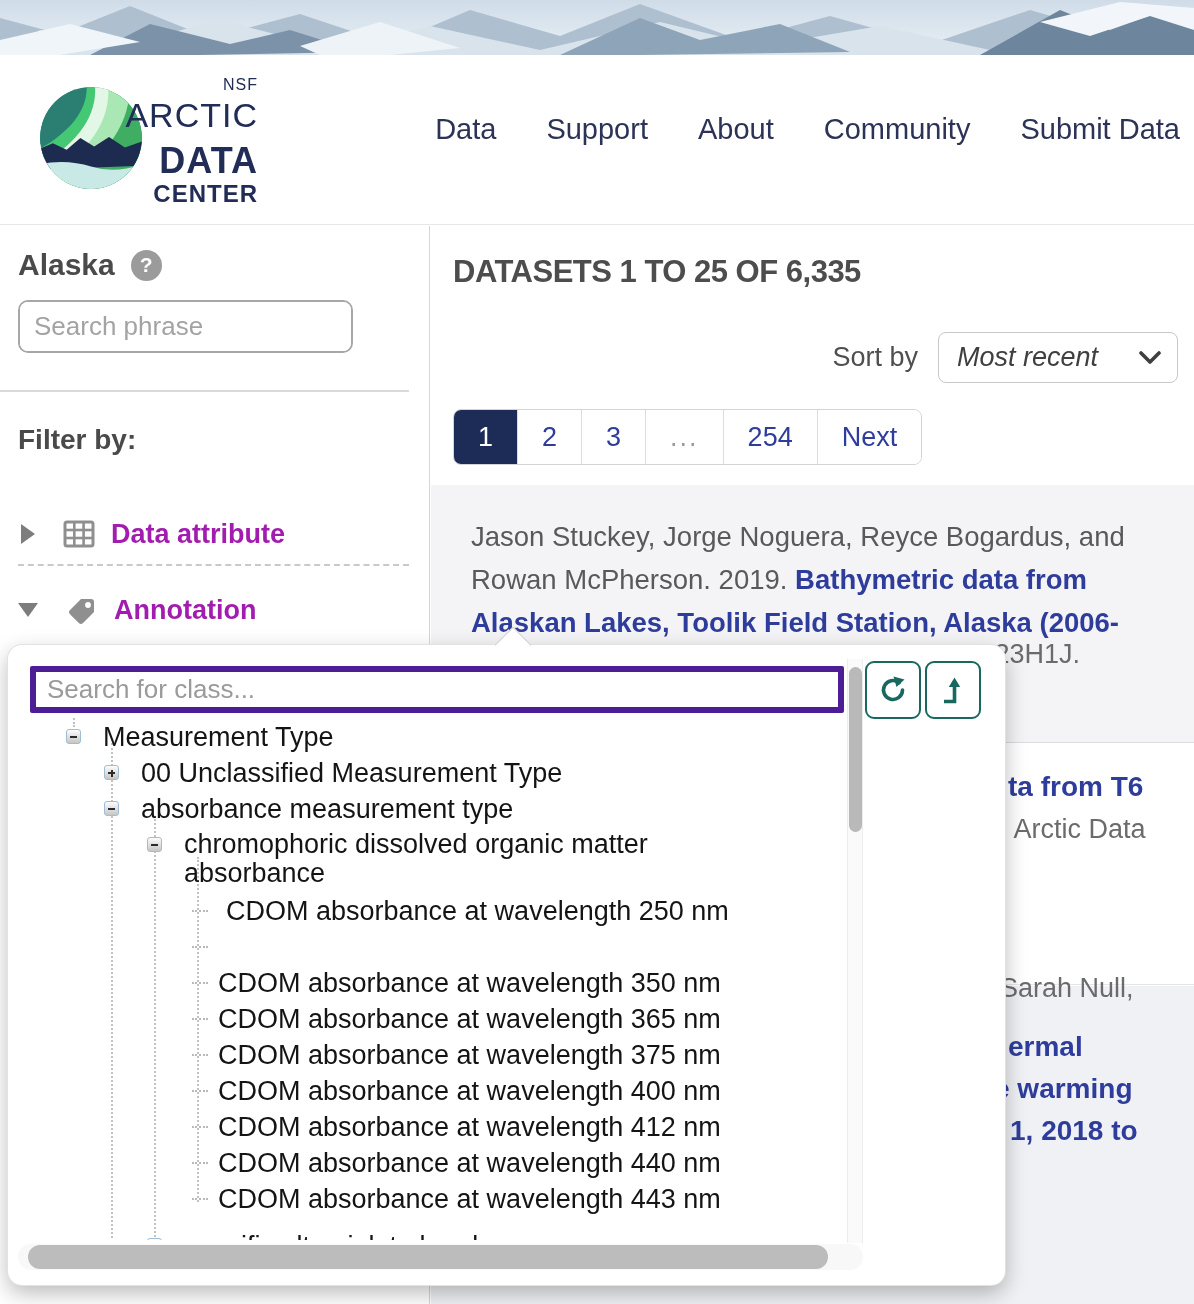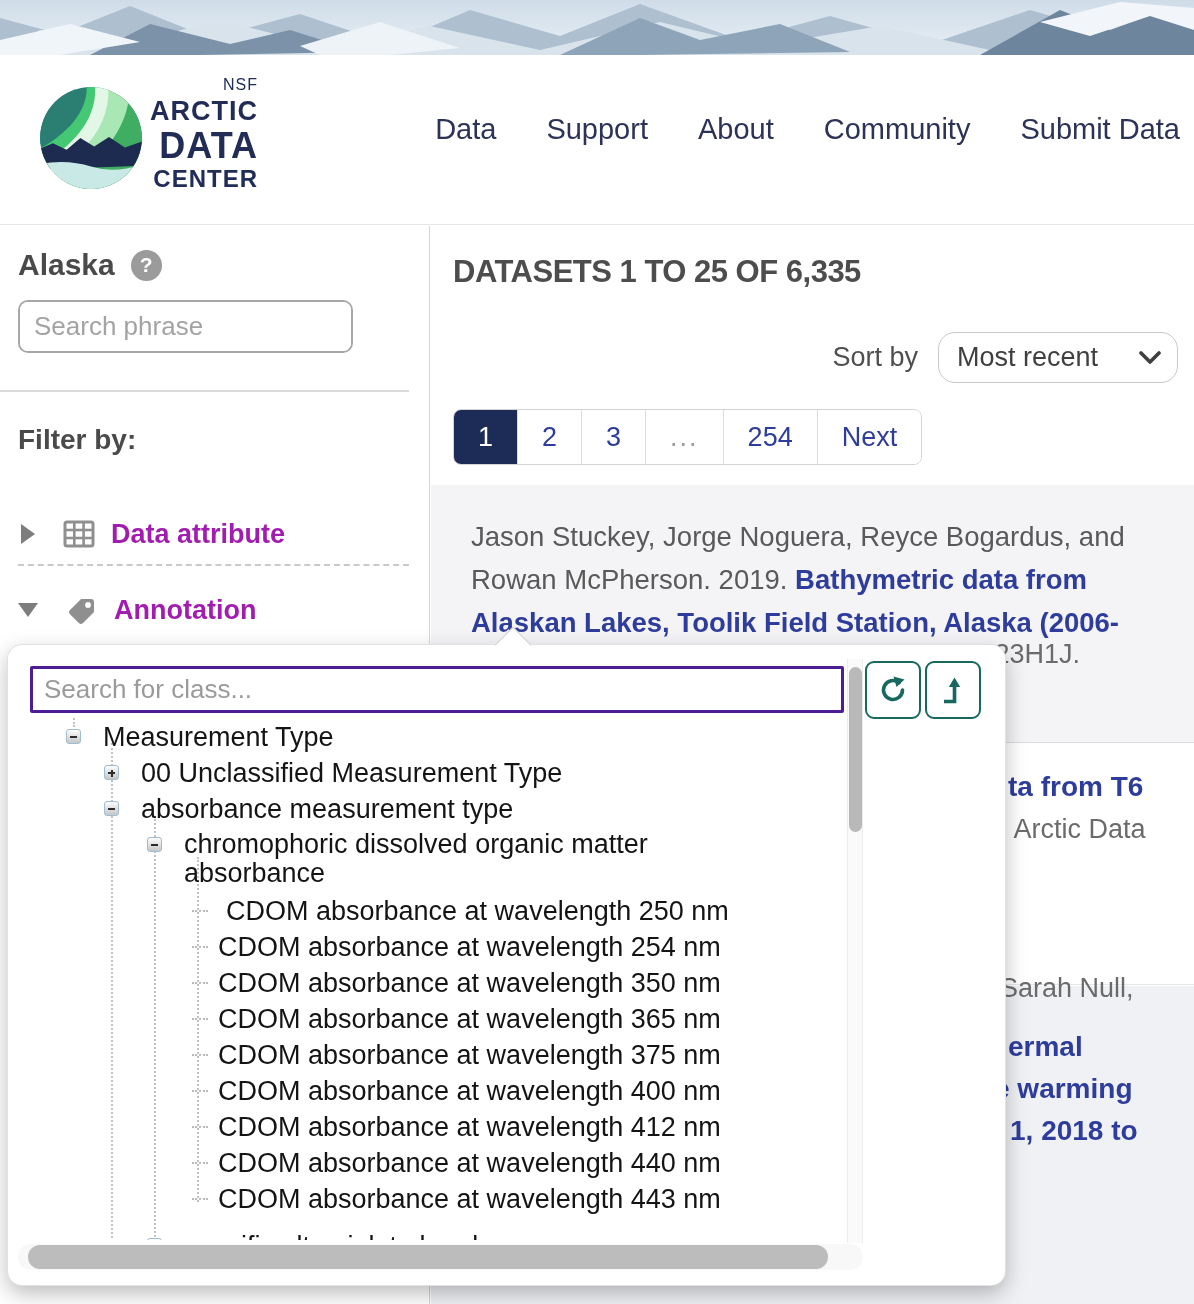--- a/index.html
+++ b/index.html
@@ -11,21 +11,21 @@
   .banner { position:absolute; left:0; top:0; width:1194px; height:55px; overflow:hidden; }
   .banner svg { display:block; width:100%; height:100%; }
 
   
   .header { position:absolute; left:0; top:55px; width:1194px; height:170px; background:#fff;
             border-bottom:1px solid #e7e7e7; }
   .logo-circle { position:absolute; left:38px; top:30px; width:106px; height:106px; }
   .logo-text { position:absolute; left:120px; top:22px; width:138px; text-align:right;
                color:#212c57; line-height:1; }
   .logo-nsf { font-size:16px; letter-spacing:1px; margin-bottom:5px; }
-  .logo-arctic { font-size:27px; font-weight:bold; letter-spacing:1px; margin-bottom:3px; }
+  .logo-arctic { font-size:34px; font-weight:normal; letter-spacing:1px; margin-bottom:11px; }
   .logo-data { font-size:36px; font-weight:bold; letter-spacing:1px; margin-bottom:3px; }
   .logo-center { font-size:24px; font-weight:bold; letter-spacing:1px; }
   .nav { position:absolute; right:14px; top:58px; display:flex; gap:50px; }
   .nav span { font-size:29px; color:#2c3356; cursor:pointer; }
 
   
   .sidebar { position:absolute; left:0; top:226px; width:430px; height:1078px;
              background:#fff; border-right:1px solid #d6d6d6; }
   .search-head { position:absolute; left:18px; top:22px; font-size:30px; font-weight:bold;
                  color:#4a4a4a; display:flex; align-items:center; gap:16px; }
@@ -51,23 +51,23 @@
   .filter-ic { margin-left:28px; width:32px; display:flex; justify-content:center; }
   .filter-label { margin-left:16px; font-size:27px; font-weight:bold; color:#a21caf; }
   .dash-divider { position:absolute; left:18px; top:338px; width:391px; border-top:2px dashed #c9c9c9; }
 
   
   .content { position:absolute; left:431px; top:226px; width:763px; height:1078px; background:#fff; }
   .page-head { position:absolute; left:22px; top:28px; font-size:31px; font-weight:bold;
                color:#4d4d4d; letter-spacing:-0.5px; }
   .sort-row { position:absolute; right:16px; top:106px; display:flex; align-items:center; gap:20px; }
   .sort-label { font-size:27px; color:#4f4f4f; }
-  .sort-select { width:240px; height:51px; border:1px solid #c8c8c8; border-radius:17px;
+  .sort-select { width:240px; height:51px; border:1px solid #c8c8c8; border-radius:8px;
                  display:flex; align-items:center; justify-content:space-between;
-                 padding:0 16px 0 18px; font-size:27px; color:#3f3f3f; background:#fff; cursor:pointer; }
+                 padding:0 16px 0 18px; font-size:27px; color:#3f3f3f; background:#fff; cursor:pointer;font-style:italic; }
   .pagination { position:absolute; left:22px; top:183px; display:flex; border:1px solid #d4d4d4;
                 border-radius:8px; overflow:hidden; background:#fff; }
   .page-cell { height:54px; display:flex; align-items:center; justify-content:center;
                font-size:27px; color:#2e3d9c; border-right:1px solid #ddd; cursor:pointer;
                background:#fff; padding:0 24px; min-width:62px; }
   .page-cell:last-child { border-right:none; }
   .page-cell.active { background:#1d2b57; color:#fff; }
   .page-cell.dots { color:#9a9a9a; letter-spacing:2px; }
 
   .result { position:absolute; left:0; width:763px; }
@@ -84,21 +84,21 @@
   .frag.gray { color:#6b6b6b; }
   .frag.blue { color:#2e3d9c; font-weight:bold; font-size:28px; }
 
   
   .popup { position:absolute; left:8px; top:645px; width:997px; height:640px; background:#fff;
            border-radius:14px; z-index:10;
            box-shadow:0 0 0 1px #e2e2e2, 0 8px 22px rgba(0,0,0,0.28); }
   .popup-arrow { position:absolute; left:492px; top:-13px; width:26px; height:26px; background:#fff;
                  transform:rotate(45deg); border-left:1px solid #cfcfcf; border-top:1px solid #cfcfcf; }
   .class-search { position:absolute; left:22px; top:21px; width:814px; height:47px;
-                  border:3px solid #4c1d95; border-radius:2px; font-size:26px; padding:0 11px;
+                  border:6px solid #4c1d95; border-radius:2px; font-size:26px; padding:0 11px;
                   color:#3b82f6; outline:none; font-family:"Liberation Sans", sans-serif; }
   .class-search::placeholder { color:#9a9a9a; }
   .popup-vscroll { position:absolute; left:839px; top:14px; width:16px; height:584px;
                    background:#fafafa; border-left:1px solid #ececec; border-right:1px solid #ececec; }
   .popup-vthumb { position:absolute; left:1px; top:8px; width:13px; height:165px;
                   background:#b9b9b9; border-radius:7px; }
   .popup-btn { position:absolute; top:16px; width:56px; height:58px; background:#fff;
                border:2px solid #186860; border-radius:9px; display:flex; align-items:center;
                justify-content:center; cursor:pointer; }
   .btn-reset { left:857px; }
@@ -288,21 +288,20 @@
       <div class="tree-row" style="left: 95px; top: 5px; white-space: nowrap;">Measurement Type</div>
       <div class="exp plus" style="left: 96px; top: 48px;"></div>
       <div class="tree-row" style="left: 133px; top: 41px; white-space: nowrap;">00 Unclassified Measurement Type</div>
       <div class="exp" style="left: 96px; top: 84px;"></div>
       <div class="tree-row" style="left: 133px; top: 77px; white-space: nowrap;">absorbance measurement type</div>
       <div class="exp" style="left: 139px; top: 120px;"></div>
       <div class="tree-row wrap2" style="left: 176px; top: 113px; width: 540px;">chromophoric dissolved organic matter absorbance</div>
       <div class="leaf-stub" style="left: 184px; top: 193px;"></div>
       <div class="tree-row" style="left: 218px; top: 179px; white-space: nowrap;">CDOM absorbance at wavelength 250 nm</div>
       <div class="leaf-stub" style="left: 184px; top: 229px;"></div>
-      <div class="tree-row" style="left: 210px; top: 215px; white-space: nowrap;">CDOM absorbance at wavelength 254 nm</div>
       <div class="leaf-stub" style="left: 184px; top: 265px;"></div>
       <div class="tree-row" style="left: 210px; top: 251px; white-space: nowrap;">CDOM absorbance at wavelength 350 nm</div>
       <div class="leaf-stub" style="left: 184px; top: 301px;"></div>
       <div class="tree-row" style="left: 210px; top: 287px; white-space: nowrap;">CDOM absorbance at wavelength 365 nm</div>
       <div class="leaf-stub" style="left: 184px; top: 337px;"></div>
       <div class="tree-row" style="left: 210px; top: 323px; white-space: nowrap;">CDOM absorbance at wavelength 375 nm</div>
       <div class="leaf-stub" style="left: 184px; top: 373px;"></div>
       <div class="tree-row" style="left: 210px; top: 359px; white-space: nowrap;">CDOM absorbance at wavelength 400 nm</div>
       <div class="leaf-stub" style="left: 184px; top: 409px;"></div>
       <div class="tree-row" style="left: 210px; top: 395px; white-space: nowrap;">CDOM absorbance at wavelength 412 nm</div>

